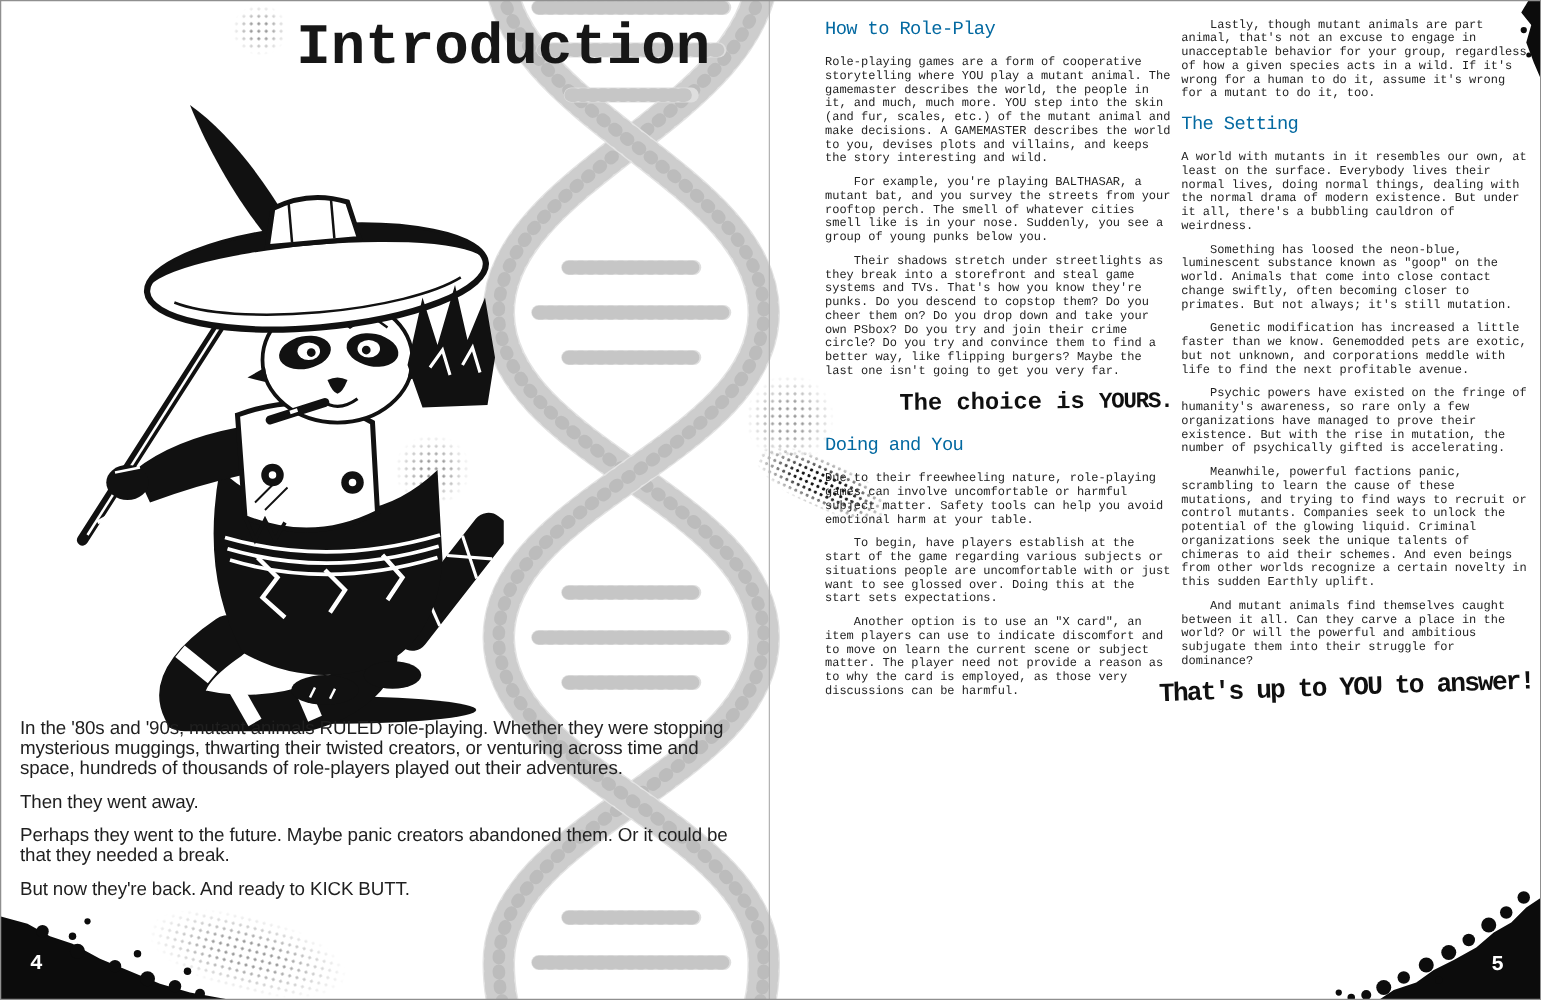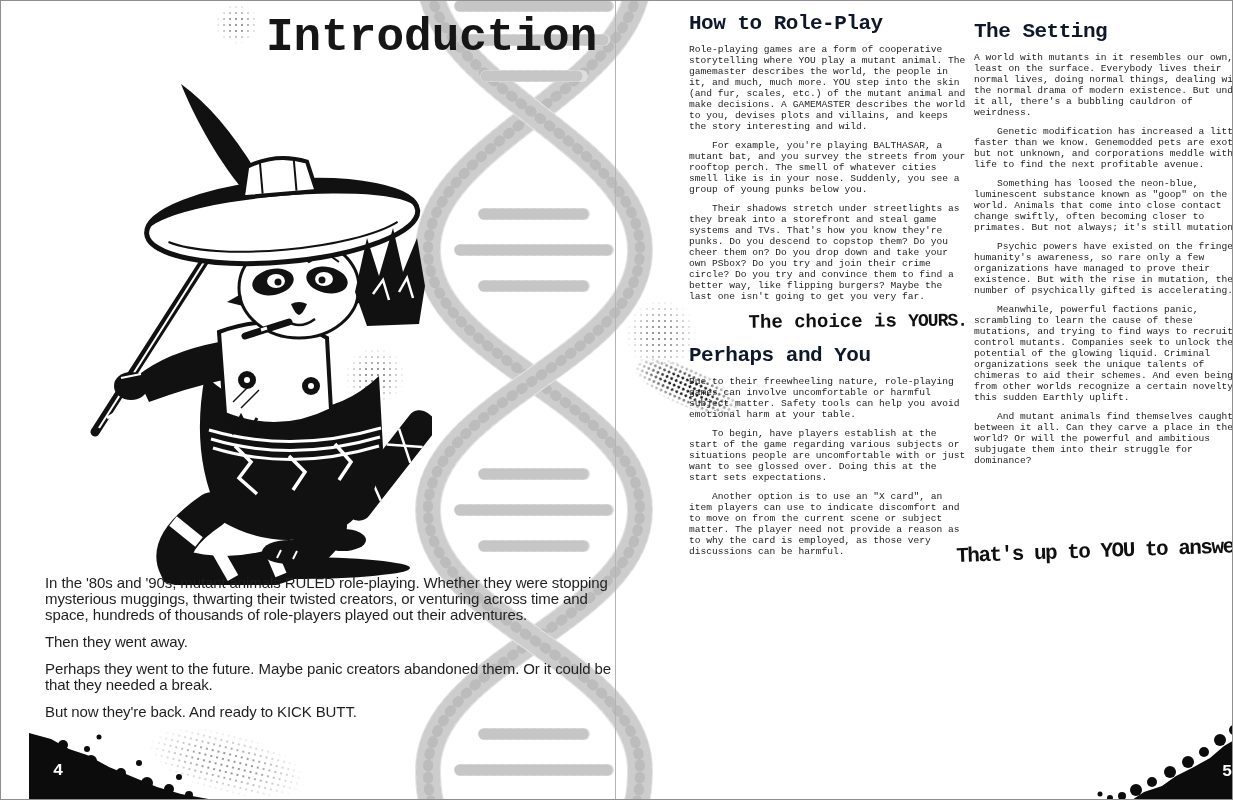--- a/index.html
+++ b/index.html
@@ -1,21 +1,21 @@
 <!DOCTYPE html>
 <html><head>
 <meta charset="utf-8">
 <style>
   html,body{margin:0;padding:0;}
   body{
     width:1233px;height:800px;position:relative;overflow:hidden;
     background:#ffffff;font-family:"Liberation Mono",monospace;
   }
   .frame{position:absolute;inset:0;border:1px solid #8f8f8f;pointer-events:none;z-index:50;}
-  .page{position:absolute;top:0;height:800px;background:#fff;margin-left:29px;}
+  .page{position:absolute;top:0;height:800px;background:#fff;}
   .page.left{left:0;width:616px;}
   .page.right{left:617px;width:616px;}
   .gutter-line{position:absolute;left:615px;top:0;width:1px;height:800px;background:#b3b3b3;z-index:40;}
 
   
   .page-title{
     position:absolute;left:237px;top:12px;margin:0;z-index:6;
     font-family:"Liberation Mono",monospace;font-weight:bold;
     font-size:46px;letter-spacing:0px;color:#161616;white-space:nowrap;
   }
@@ -26,22 +26,22 @@
     font-family:"Liberation Sans",sans-serif;font-size:15px;line-height:16px;
     color:#1f1f1f;letter-spacing:-0.1px;
   }
   .intro-text p{margin:0 0 11px 0;}
 
   
   .col{position:absolute;color:#232323;font-size:9.6px;line-height:11px;z-index:5;}
   .col1{left:43px;top:12px;width:278px;}
   .col2{left:328px;top:14px;width:277px;}
   .col h2{
-    margin:0 0 8px 0;font-size:21px;line-height:24px;color:#0f172a;
-    font-family:"Liberation Mono",monospace;font-weight:bold;letter-spacing:-0.5px;white-space:nowrap;
+    margin:0 0 8px 0;font-size:15px;line-height:24px;color:#0369a1;
+    font-family:"Liberation Mono",monospace;font-weight:normal;letter-spacing:-0.5px;white-space:nowrap;
   }
   .col h2.safety{margin-top:10px;}
   .col h2.setting{margin-top:6px;}
   .col p{margin:0 0 8px 0;text-indent:2.4em;}
   .col p.flush{text-indent:0;}
   .callout{
     text-align:right;font-weight:bold;color:#101010;white-space:nowrap;
     font-family:"Liberation Mono",monospace;
   }
   .callout.choice{font-size:19px;line-height:24px;margin:2px 0 4px 0;transform:rotate(-0.6deg);}
@@ -226,31 +226,32 @@
 <div class="page right">
 
   <div class="col col1">
     <h2>How to Role-Play</h2>
     <p class="flush">Role-playing games are a form of cooperative storytelling where YOU play a mutant animal. The gamemaster describes the world, the people in it, and much, much more. YOU step into the skin (and fur, scales, etc.) of the mutant animal and make decisions. A GAMEMASTER describes the world to you, devises plots and villains, and keeps the story interesting and wild.</p>
     <p>For example, you're playing BALTHASAR, a mutant bat, and you survey the streets from your rooftop perch. The smell of whatever cities smell like is in your nose. Suddenly, you see a group of young punks below you.</p>
     <p>Their shadows stretch under streetlights as they break into a storefront and steal game systems and TVs. That's how you know they're punks. Do you descend to copstop them? Do you cheer them on? Do you drop down and take your own PSbox? Do you try and join their crime circle? Do you try and convince them to find a better way, like flipping burgers? Maybe the last one isn't going to get you very far.</p>
     <div class="callout choice">
       <span>The choice is </span><span class="big">YOURS.</span>
     </div>
-    <h2 class="safety">Perhaps and You</h2>
+    <h2 class="safety">Doing and You</h2>
     <p class="flush">Due to their freewheeling nature, role-playing games can involve uncomfortable or harmful subject matter. Safety tools can help you avoid emotional harm at your table.</p>
     <p>To begin, have players establish at the start of the game regarding various subjects or situations people are uncomfortable with or just want to see glossed over. Doing this at the start sets expectations.</p>
-    <p>Another option is to use an "X card", an item players can use to indicate discomfort and to move on from the current scene or subject matter. The player need not provide a reason as to why the card is employed, as those very discussions can be harmful.</p>
+    <p>Another option is to use an "X card", an item players can use to indicate discomfort and to move on learn the current scene or subject matter. The player need not provide a reason as to why the card is employed, as those very discussions can be harmful.</p>
   </div>
 
   <div class="col col2">
+    <p>Lastly, though mutant animals are part animal, that's not an excuse to engage in unacceptable behavior for your group, regardless of how a given species acts in a wild. If it's wrong for a human to do it, assume it's wrong for a mutant to do it, too.</p>
     <h2 class="setting">The Setting</h2>
     <p class="flush">A world with mutants in it resembles our own, at least on the surface. Everybody lives their normal lives, doing normal things, dealing with the normal drama of modern existence. But under it all, there's a bubbling cauldron of weirdness.</p>
+    <p>Something has loosed the neon-blue, luminescent substance known as "goop" on the world. Animals that come into close contact change swiftly, often becoming closer to primates. But not always; it's still mutation.</p>
     <p>Genetic modification has increased a little faster than we know. Genemodded pets are exotic, but not unknown, and corporations meddle with life to find the next profitable avenue.</p>
-    <p>Something has loosed the neon-blue, luminescent substance known as "goop" on the world. Animals that come into close contact change swiftly, often becoming closer to primates. But not always; it's still mutation.</p>
     <p>Psychic powers have existed on the fringe of humanity's awareness, so rare only a few organizations have managed to prove their existence. But with the rise in mutation, the number of psychically gifted is accelerating.</p>
     <p>Meanwhile, powerful factions panic, scrambling to learn the cause of these mutations, and trying to find ways to recruit or control mutants. Companies seek to unlock the potential of the glowing liquid. Criminal organizations seek the unique talents of chimeras to aid their schemes. And even beings from other worlds recognize a certain novelty in this sudden Earthly uplift.</p>
     <p>And mutant animals find themselves caught between it all. Can they carve a place in the world? Or will the powerful and ambitious subjugate them into their struggle for dominance?</p>
   </div>
 
   <div class="callout answer">That's up to YOU to answer!</div>
 
   <div class="speckle dark" style="left:-14px;top:368px;width:110px;height:38px;transform:rotate(24deg);"></div>
   <div class="speckle gray" style="left:-20px;top:300px;width:70px;height:70px;"></div>
 

